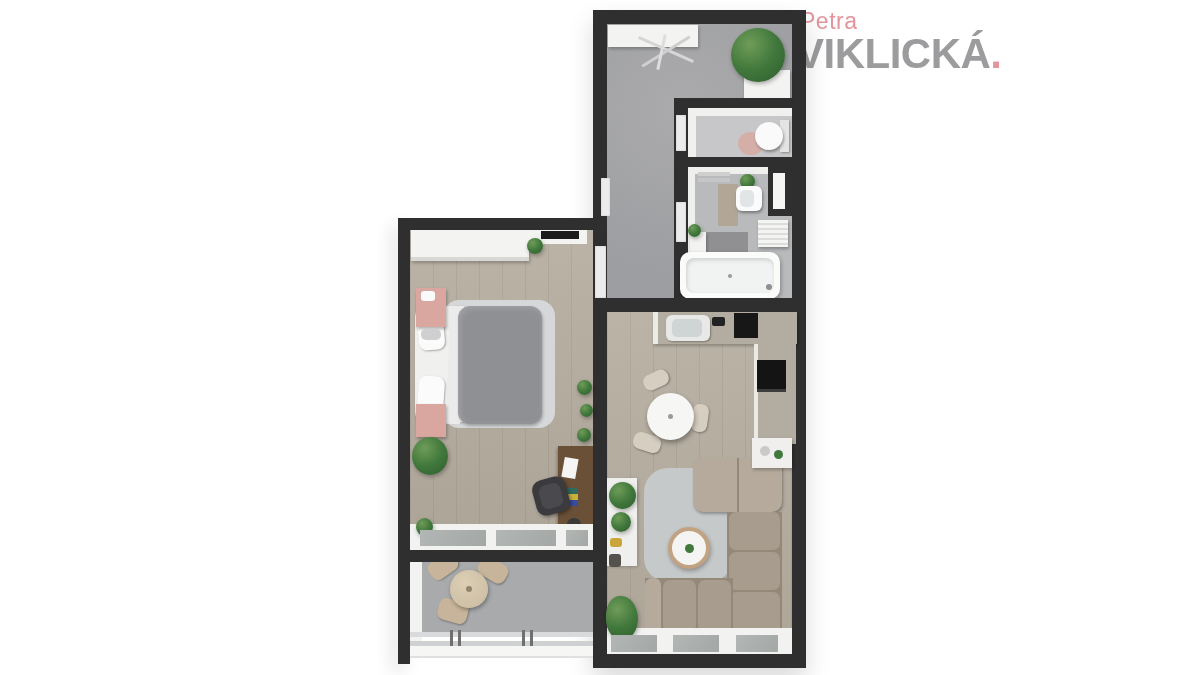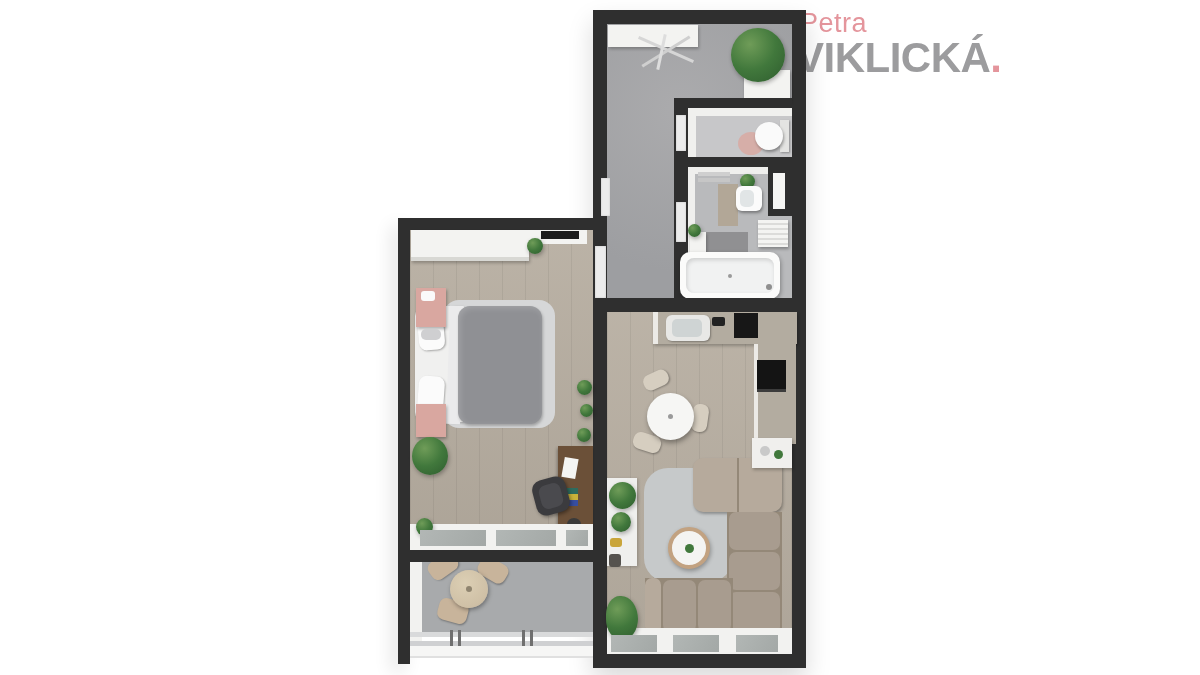--- a/index.html
+++ b/index.html
@@ -1,21 +1,21 @@
 <!DOCTYPE html>
 <html style="--bg: #ffffff; --wall: #2f2f2f; --logo-gray: #9c9c9e; --accent-pink: #e4959c; --wood-floor: #b7aea1; --hall-floor: #9d9ea1; --hall-floor-light: #ababad; --balcony-floor: #a8aaac; --bath-floor: #b9babc; --wc-floor: #c7c7c9; --counter: #b3aca0; --sofa: #a89c8f; --sofa-light: #b6aa9c; --sofa-seam: #948878; --rug: #c6c9ca; --blanket: #8f9094; --bed-platform: #d6d7d8; --nightstand-pink: #d9a7a0; --plant-green: #41783c; --plant-green-dark: #2e5c2e; --chair-beige: #c8b49b; --dining-chair: #d6cec0; --desk-brown: #6b5038; --glass: #b2b7b5; --white-furniture: #f3f3f1;"><head>
 <meta charset="utf-8">
 <style>
   html,body{margin:0;padding:0;background:#fff;}
   #scene{position:relative;width:1200px;height:675px;background:var(--bg,#fff);overflow:hidden;
          font-family:"Liberation Sans", sans-serif;}
   .abs{position:absolute;}
   
   #logo{position:absolute;left:796px;top:8px;width:280px;z-index:1;}
-  .logo-first{font-size:27px;color:var(--accent-pink);font-weight:500;letter-spacing:.5px;margin-left:4px;}
+  .logo-first{font-size:23px;color:var(--accent-pink);font-weight:500;letter-spacing:.5px;margin-left:4px;}
   .logo-last{font-size:42px;font-weight:bold;color:var(--logo-gray);letter-spacing:-.5px;line-height:1;margin-top:-2px;}
   .logo-dot{color:var(--accent-pink);}
   
   .wall{background:var(--wall);}
   .wood{background-color:var(--wood-floor);
         background-image:repeating-linear-gradient(90deg, rgba(0,0,0,.06) 0 1px, rgba(0,0,0,0) 1px 23px),
                          linear-gradient(rgba(255,255,255,.06), rgba(0,0,0,.05));}
   .hallfloor{background:radial-gradient(circle at 40% 30%, var(--hall-floor-light), var(--hall-floor) 70%);}
   .whitebox{background:var(--white-furniture);box-shadow:1px 2px 3px rgba(0,0,0,.25);}
   .plant{border-radius:50%;

